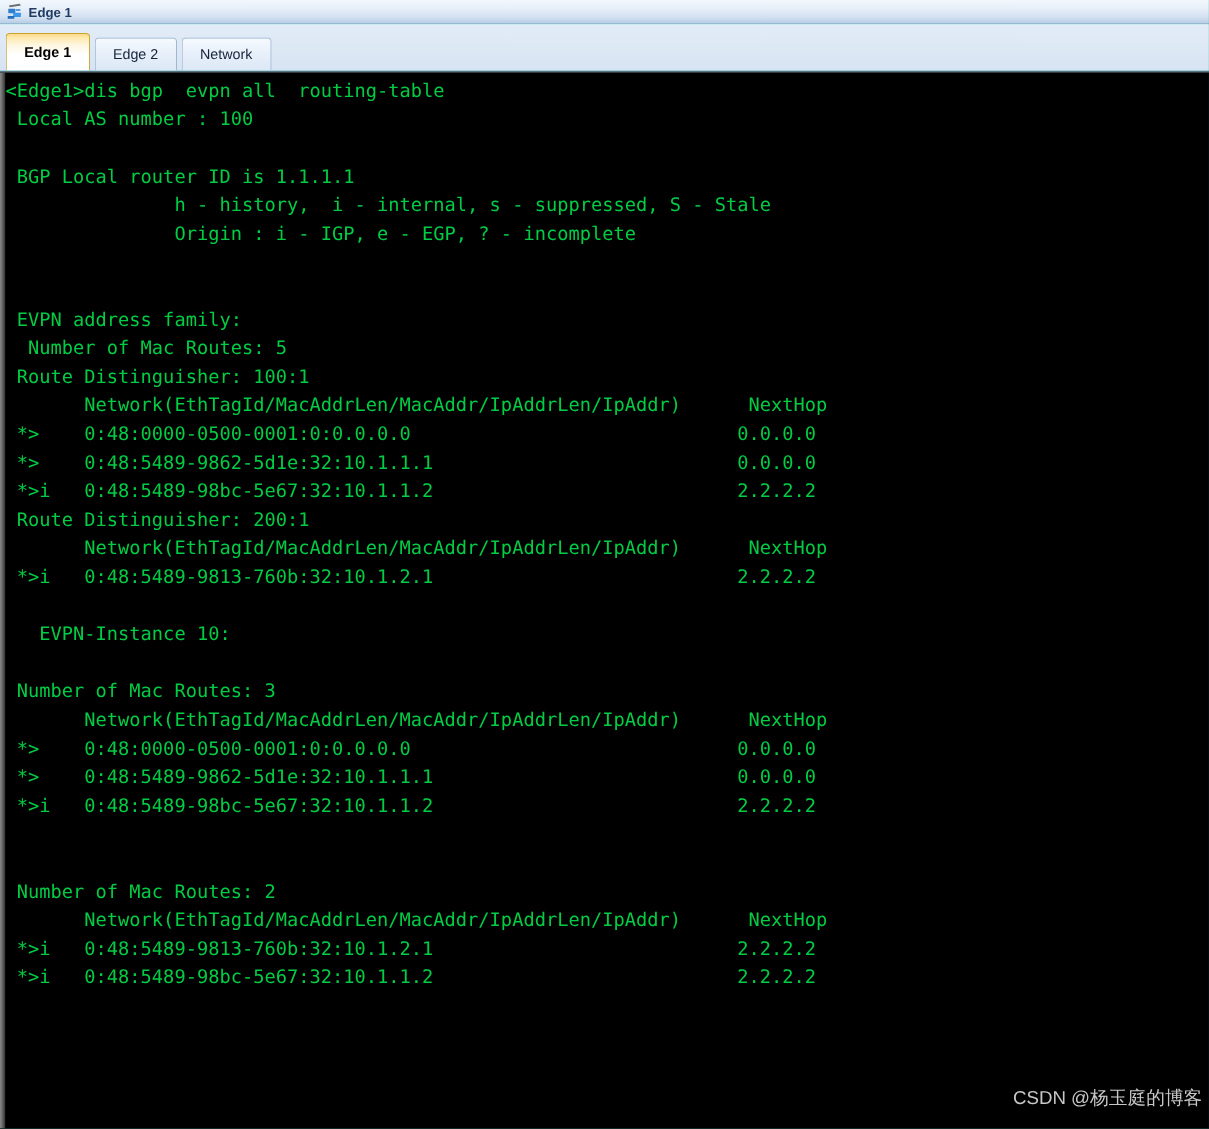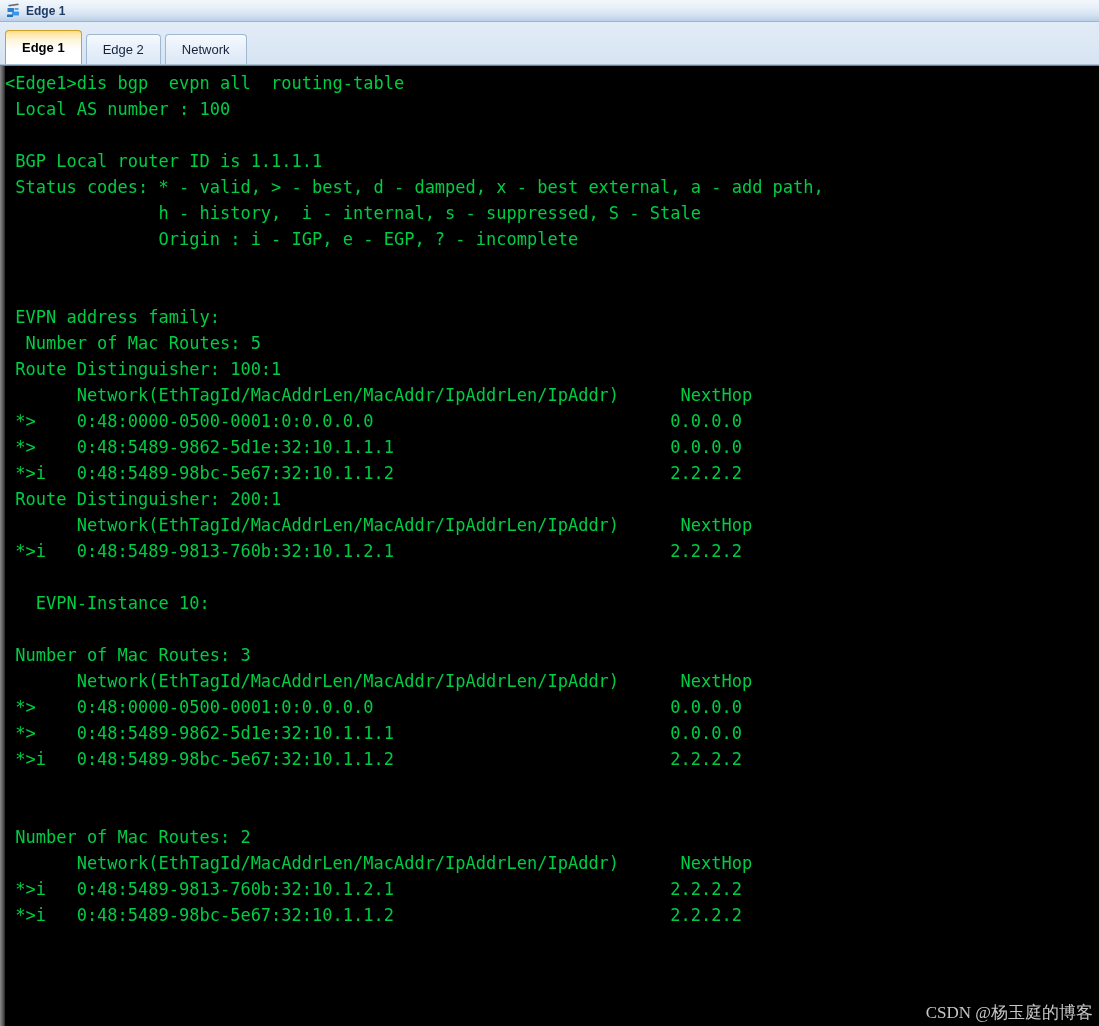--- a/index.html
+++ b/index.html
@@ -129,22 +129,22 @@
     white-space: pre;
     letter-spacing: 0px;
     margin: 0;
     padding: 0;
   }
 
   
   .watermark {
     position: absolute;
     right: 6px;
-    bottom: 2px;
-    font-family: Liberation Serif, serif;
+    bottom: 16px;
+    font-family: Liberation Sans, sans-serif;
     font-size: 17px;
     color: #d8d8d8;
     opacity: 0.92;
     white-space: nowrap;
     pointer-events: none;
     letter-spacing: 0px;
   }
 </style>
 </head>
 <body>
@@ -176,21 +176,20 @@
     </div>
   </div>
 
   <div class="terminal-wrap">
     <div class="term-left-border"></div>
     <div class="terminal" id="terminal-output">
         <div class="term-line">&lt;Edge1&gt;dis bgp  evpn all  routing-table</div>
         <div class="term-line"> Local AS number : 100</div>
         <div class="term-line">&nbsp;</div>
         <div class="term-line"> BGP Local router ID is 1.1.1.1</div>
-        <div class="term-line"> Status codes: * - valid, &gt; - best, d - damped, x - best external, a - add path,</div>
         <div class="term-line">               h - history,  i - internal, s - suppressed, S - Stale</div>
         <div class="term-line">               Origin : i - IGP, e - EGP, ? - incomplete</div>
         <div class="term-line">&nbsp;</div>
         <div class="term-line">&nbsp;</div>
         <div class="term-line"> EVPN address family:</div>
         <div class="term-line">  Number of Mac Routes: 5</div>
         <div class="term-line"> Route Distinguisher: 100:1</div>
         <div class="term-line">       Network(EthTagId/MacAddrLen/MacAddr/IpAddrLen/IpAddr)      NextHop</div>
         <div class="term-line"> *&gt;    0:48:0000-0500-0001:0:0.0.0.0                             0.0.0.0</div>
         <div class="term-line"> *&gt;    0:48:5489-9862-5d1e:32:10.1.1.1                           0.0.0.0</div>

